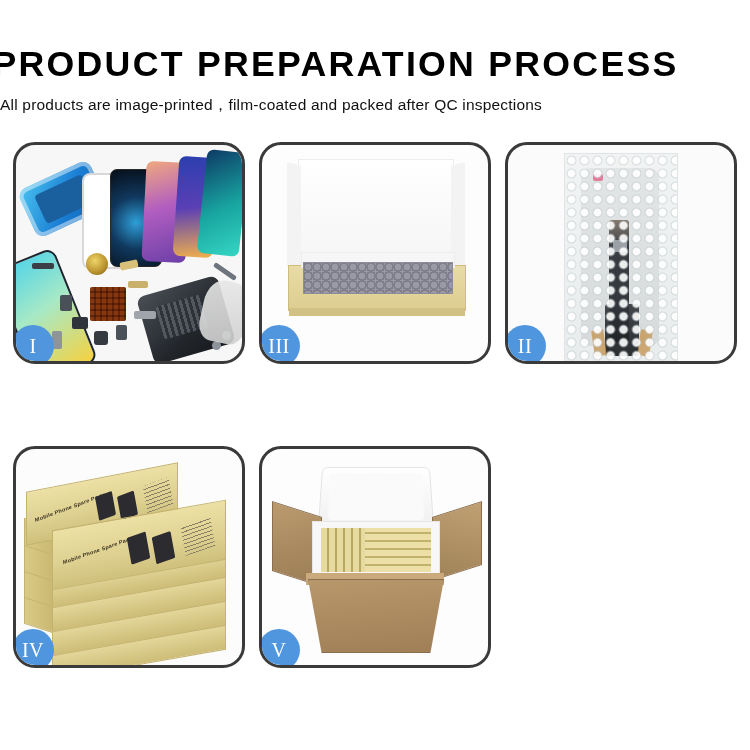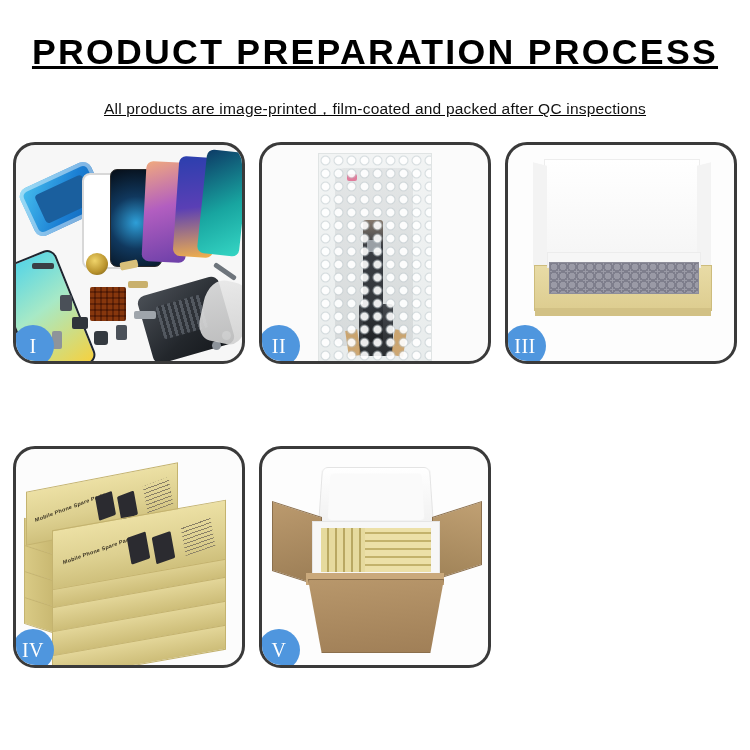--- a/index.html
+++ b/index.html
@@ -5,32 +5,32 @@
   html,body{margin:0;padding:0;}
   body{
     width:750px;height:750px;
     background:#ffffff;
     font-family:"Liberation Sans", sans-serif;
     overflow:hidden;
   }
   .page{position:relative;width:750px;height:750px;}
 
   
-  .header{text-align:center;padding-top:34px;text-decoration:underline;}
+  .header{text-align:left;padding-top:46px;}
   .title{
     font-size:35px;
     font-weight:600;
     letter-spacing:2.2px;
     color:#000000;
     line-height:1.05;
     transform:scaleX(1.02);
     white-space:nowrap;
   }
   .subtitle{
-    margin-top:28px;
+    margin-top:12px;
     font-size:15.5px;
     font-weight:400;
     letter-spacing:.2px;
     color:#111111;
     white-space:nowrap;
   }
 
   
   .grid{
     position:absolute;
@@ -392,46 +392,46 @@
         <div class="sp sp8"></div>
         <div class="sp sp9"></div>
         <div class="sp sp10"></div>
         <div class="sp sp11"></div>
         <div class="sp sp12"></div>
         <div class="hand"></div>
       </div>
       <div class="badge">I</div>
     </div>
 
+    <div class="panel p3">
+      <div class="stage">
+        <div class="lid"></div>
+        <div class="tray">
+          <div class="tray-lip"></div>
+          <div class="tray-in"></div>
+          <div class="tray-foot"></div>
+        </div>
+      </div>
+      <div class="badge">III</div>
+    </div>
+
     <div class="panel p2">
       <div class="stage">
         <div class="bubblebag">
           <div class="bag-screen"></div>
           <div class="bag-flex"></div>
           <div class="bag-flex2"></div>
           <div class="bag-conn"></div>
           <div class="bag-tab"></div>
           <div class="bag-tab2"></div>
           <div class="bag-dot"></div>
           <div class="bubbles"></div>
         </div>
       </div>
       <div class="badge">II</div>
-    </div>
-
-    <div class="panel p3">
-      <div class="stage">
-        <div class="lid"></div>
-        <div class="tray">
-          <div class="tray-lip"></div>
-          <div class="tray-in"></div>
-          <div class="tray-foot"></div>
-        </div>
-      </div>
-      <div class="badge">III</div>
     </div>
 
     <div class="panel p4">
       <div class="stage">
         <div class="stack">
           <div class="gbox gb-l4"></div>
           <div class="gbox gb-l3"></div>
           <div class="gbox gb-l2"></div>
           <div class="gbox gb-l1"></div>
 

